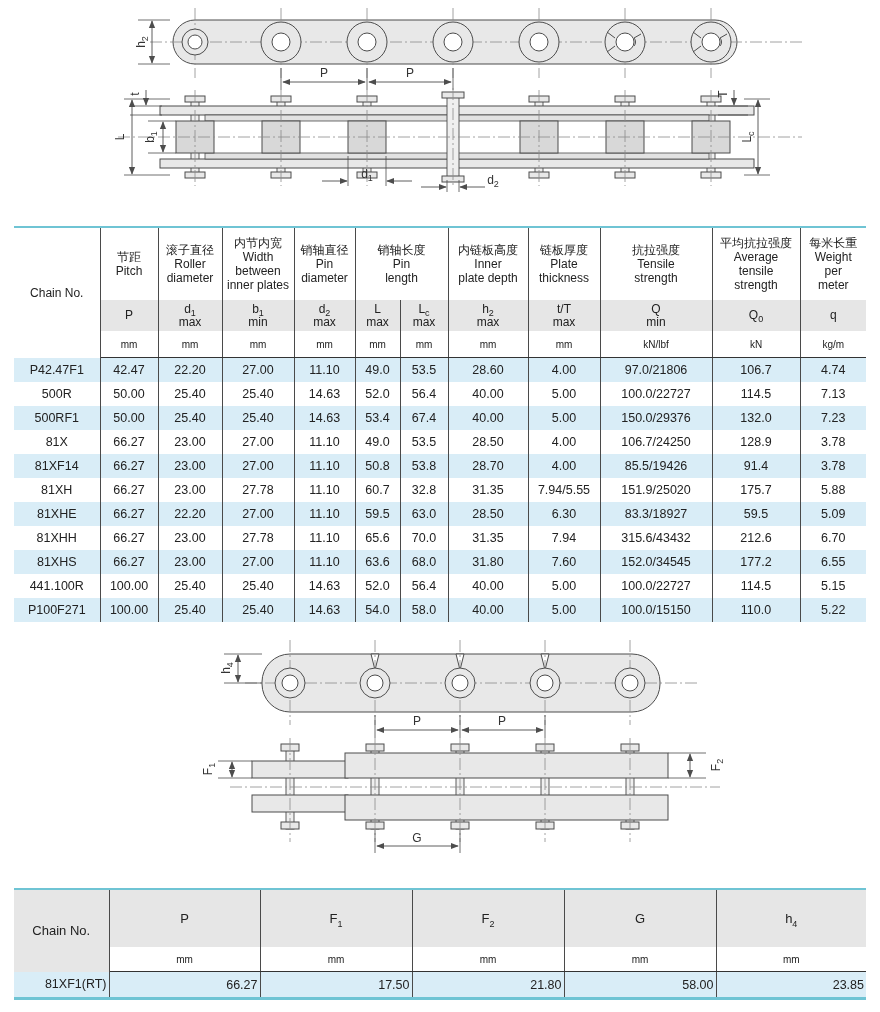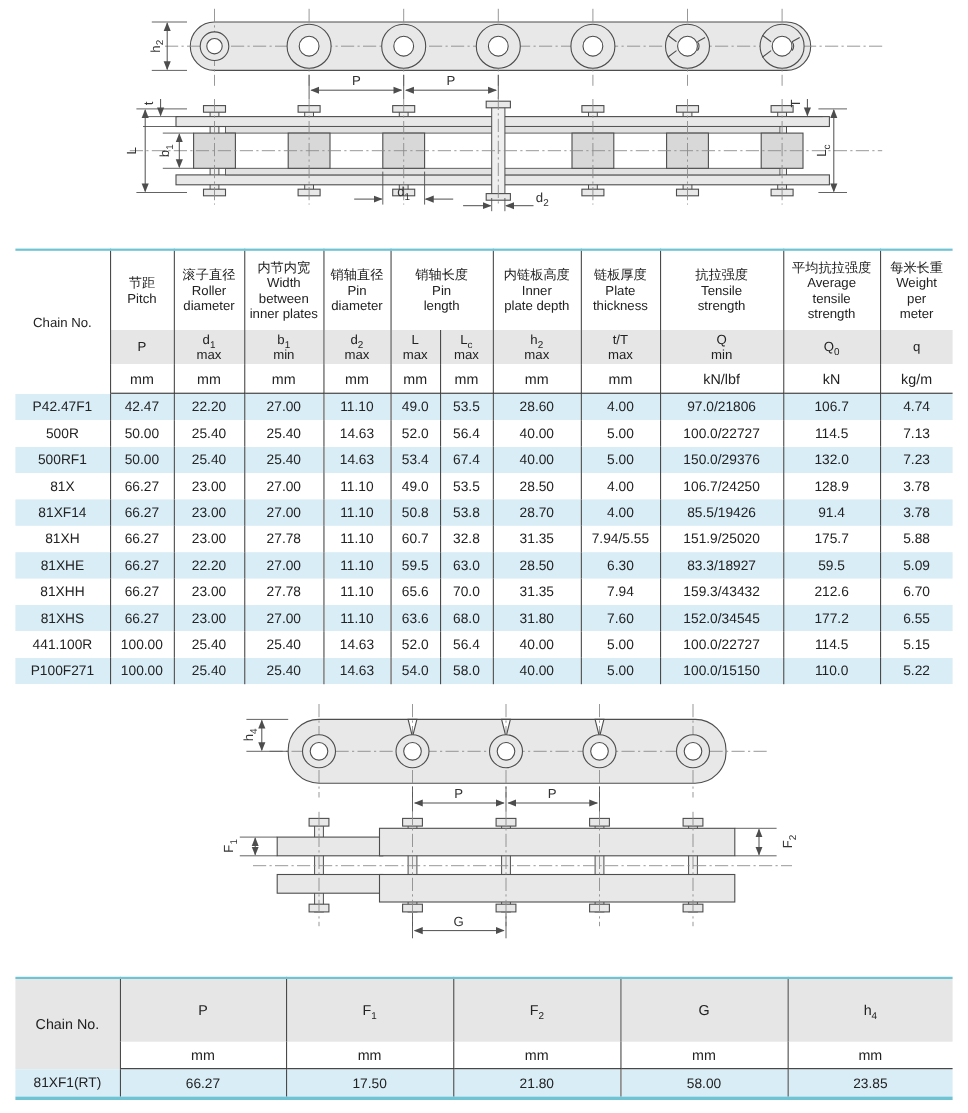--- a/index.html
+++ b/index.html
@@ -29,28 +29,28 @@
   
   table{border-collapse:collapse;table-layout:fixed;position:absolute;left:14px;
         background:#fff;}
   #table1{top:226px;width:852px;border-top:2px solid #6fc4d4;}
   #table2{top:888px;width:852px;border-top:2px solid #6fc4d4;border-bottom:3px solid #6fc4d4;}
   th,td{border-right:1px solid #4a4a4a;padding:1px 2px;text-align:center;
         vertical-align:middle;font-weight:normal;overflow:hidden;}
   th:last-child,td:last-child{border-right:none;}
   tr.h-group th{font-size:12px;line-height:14px;height:70px;}
   tr.h-sym th{font-size:12px;line-height:13px;height:29px;background:#e6e6e6;}
-  tr.h-unit th{font-size:13px;height:24px;margin-left:12px;}
+  tr.h-unit th{font-size:10px;height:24px;margin-left:12px;}
   tr.h-unit th{border-bottom:1px solid #333;}
   th.chain-no{background:#fff;font-size:12.5px;}
   tbody td{font-size:12.5px;height:22px;}
   tr.alt td{background:#d9edf7;}
   #table2 tr.h-sym th{height:55px;font-size:13px;}
   #table2 tr.h-unit th{height:22px;}
-  #table2 tbody td{height:23px;}
+  #table2 tbody td{height:23px;text-align:right;}
 </style>
 </head>
 <body>
 
 <div class="drawing" id="drawing1">
   <svg width="880" height="218" viewBox="0 0 880 218">
     <defs>
       <marker id="ah" viewBox="0 0 10 10" refX="9" refY="5" markerWidth="9" markerHeight="9" orient="auto-start-reverse">
         <path d="M0 1 L10 5 L0 9 z" fill="#4d4d4d"></path>
       </marker>
@@ -337,21 +337,21 @@
       <tr>
         <td>81XHH</td>
         <td>66.27</td>
         <td>23.00</td>
         <td>27.78</td>
         <td>11.10</td>
         <td>65.6</td>
         <td>70.0</td>
         <td>31.35</td>
         <td>7.94</td>
-        <td>159.3/43432</td>
+        <td>315.6/43432</td>
         <td>212.6</td>
         <td>6.70</td>
       </tr>
       <tr class="alt">
         <td>81XHS</td>
         <td>66.27</td>
         <td>23.00</td>
         <td>27.00</td>
         <td>11.10</td>
         <td>63.6</td>

